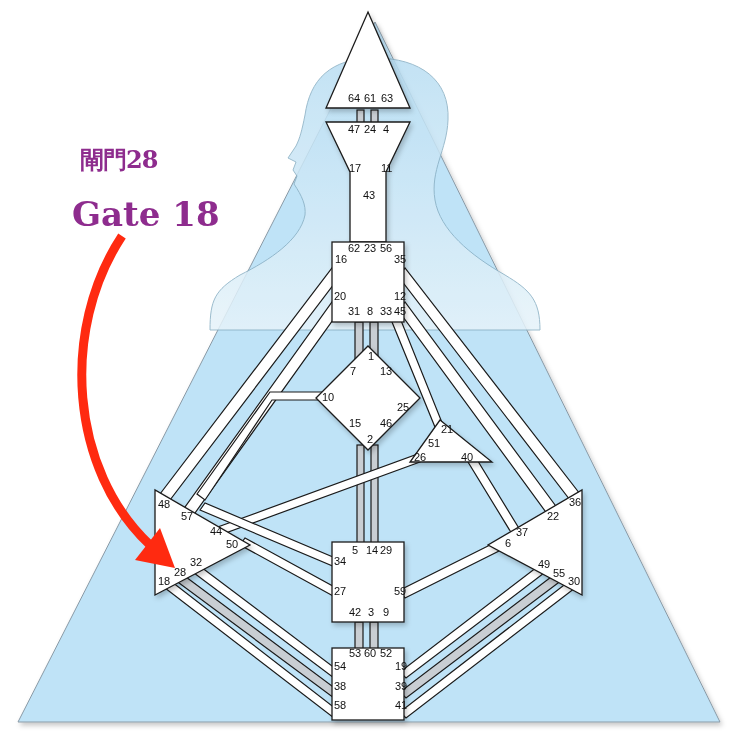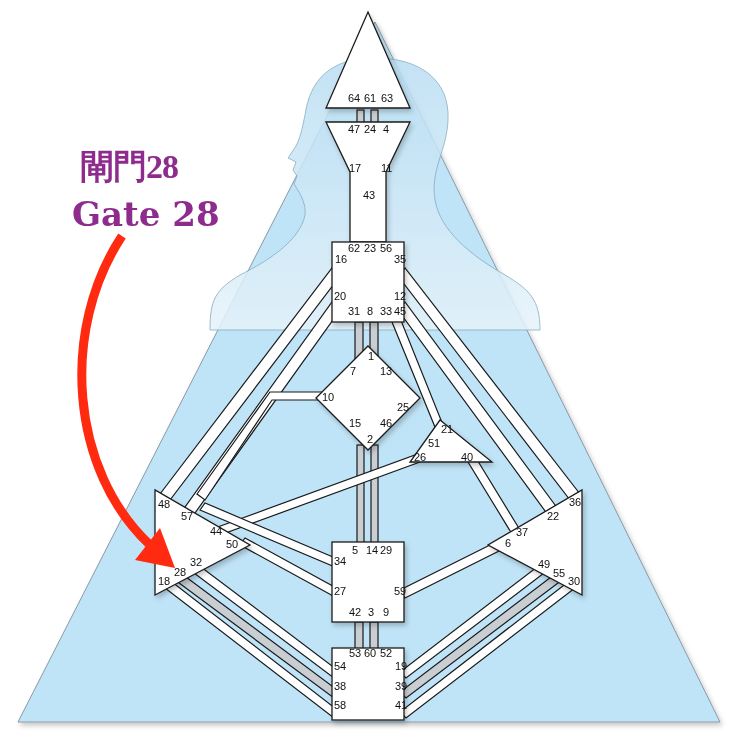--- a/index.html
+++ b/index.html
@@ -1,19 +1,19 @@
 <!DOCTYPE html>
 <html><head>
 <meta charset="utf-8">
 <style>
   html, body { margin: 0; padding: 0; background: #ffffff; }
   body { width: 740px; height: 739px; overflow: hidden; position: relative; font-family: "DejaVu Sans", sans-serif; }
   #stage { position: absolute; left: 0; top: 0; width: 740px; height: 701px; }
   .annot { position: absolute; left: 80px; color: #8e2c8e; font-family: "DejaVu Serif", serif; font-weight: bold; white-space: nowrap; }
-  .annot.zh { top: 144px; font-size: 34px; letter-spacing: -1px; font-family: Liberation Serif, serif; }
+  .annot.zh { top: 144px; font-size: 24px; letter-spacing: -1px; }
   .annot.en { top: 194px; font-size: 34px; left: 72px; }
   svg text.gate { font-family: "Liberation Sans", sans-serif; font-size: 11px; fill: #111; }
 </style>
 </head>
 <body>
 
 <div id="stage">
   <svg width="740" height="739" viewBox="0 0 740 739" xmlns="http://www.w3.org/2000/svg">
     <defs>
       <filter id="shadow" x="-10%" y="-10%" width="130%" height="130%">
@@ -166,14 +166,14 @@
         <text x="395" y="709" class="gate">41</text>
       </g>
 
     <g>
       <path d="M122,236 C60,330 70,470 150,545" fill="none" stroke="#ff2a10" stroke-width="9" stroke-linecap="butt"></path>
       <polygon points="135,560 175,568 160,528" fill="#ff2a10"></polygon>
     </g>
   </svg>
 
   <div class="annot zh">閘門28</div>
-  <div class="annot en">Gate 28</div>
+  <div class="annot en">Gate 18</div>
 </div>
 
 </body></html>

